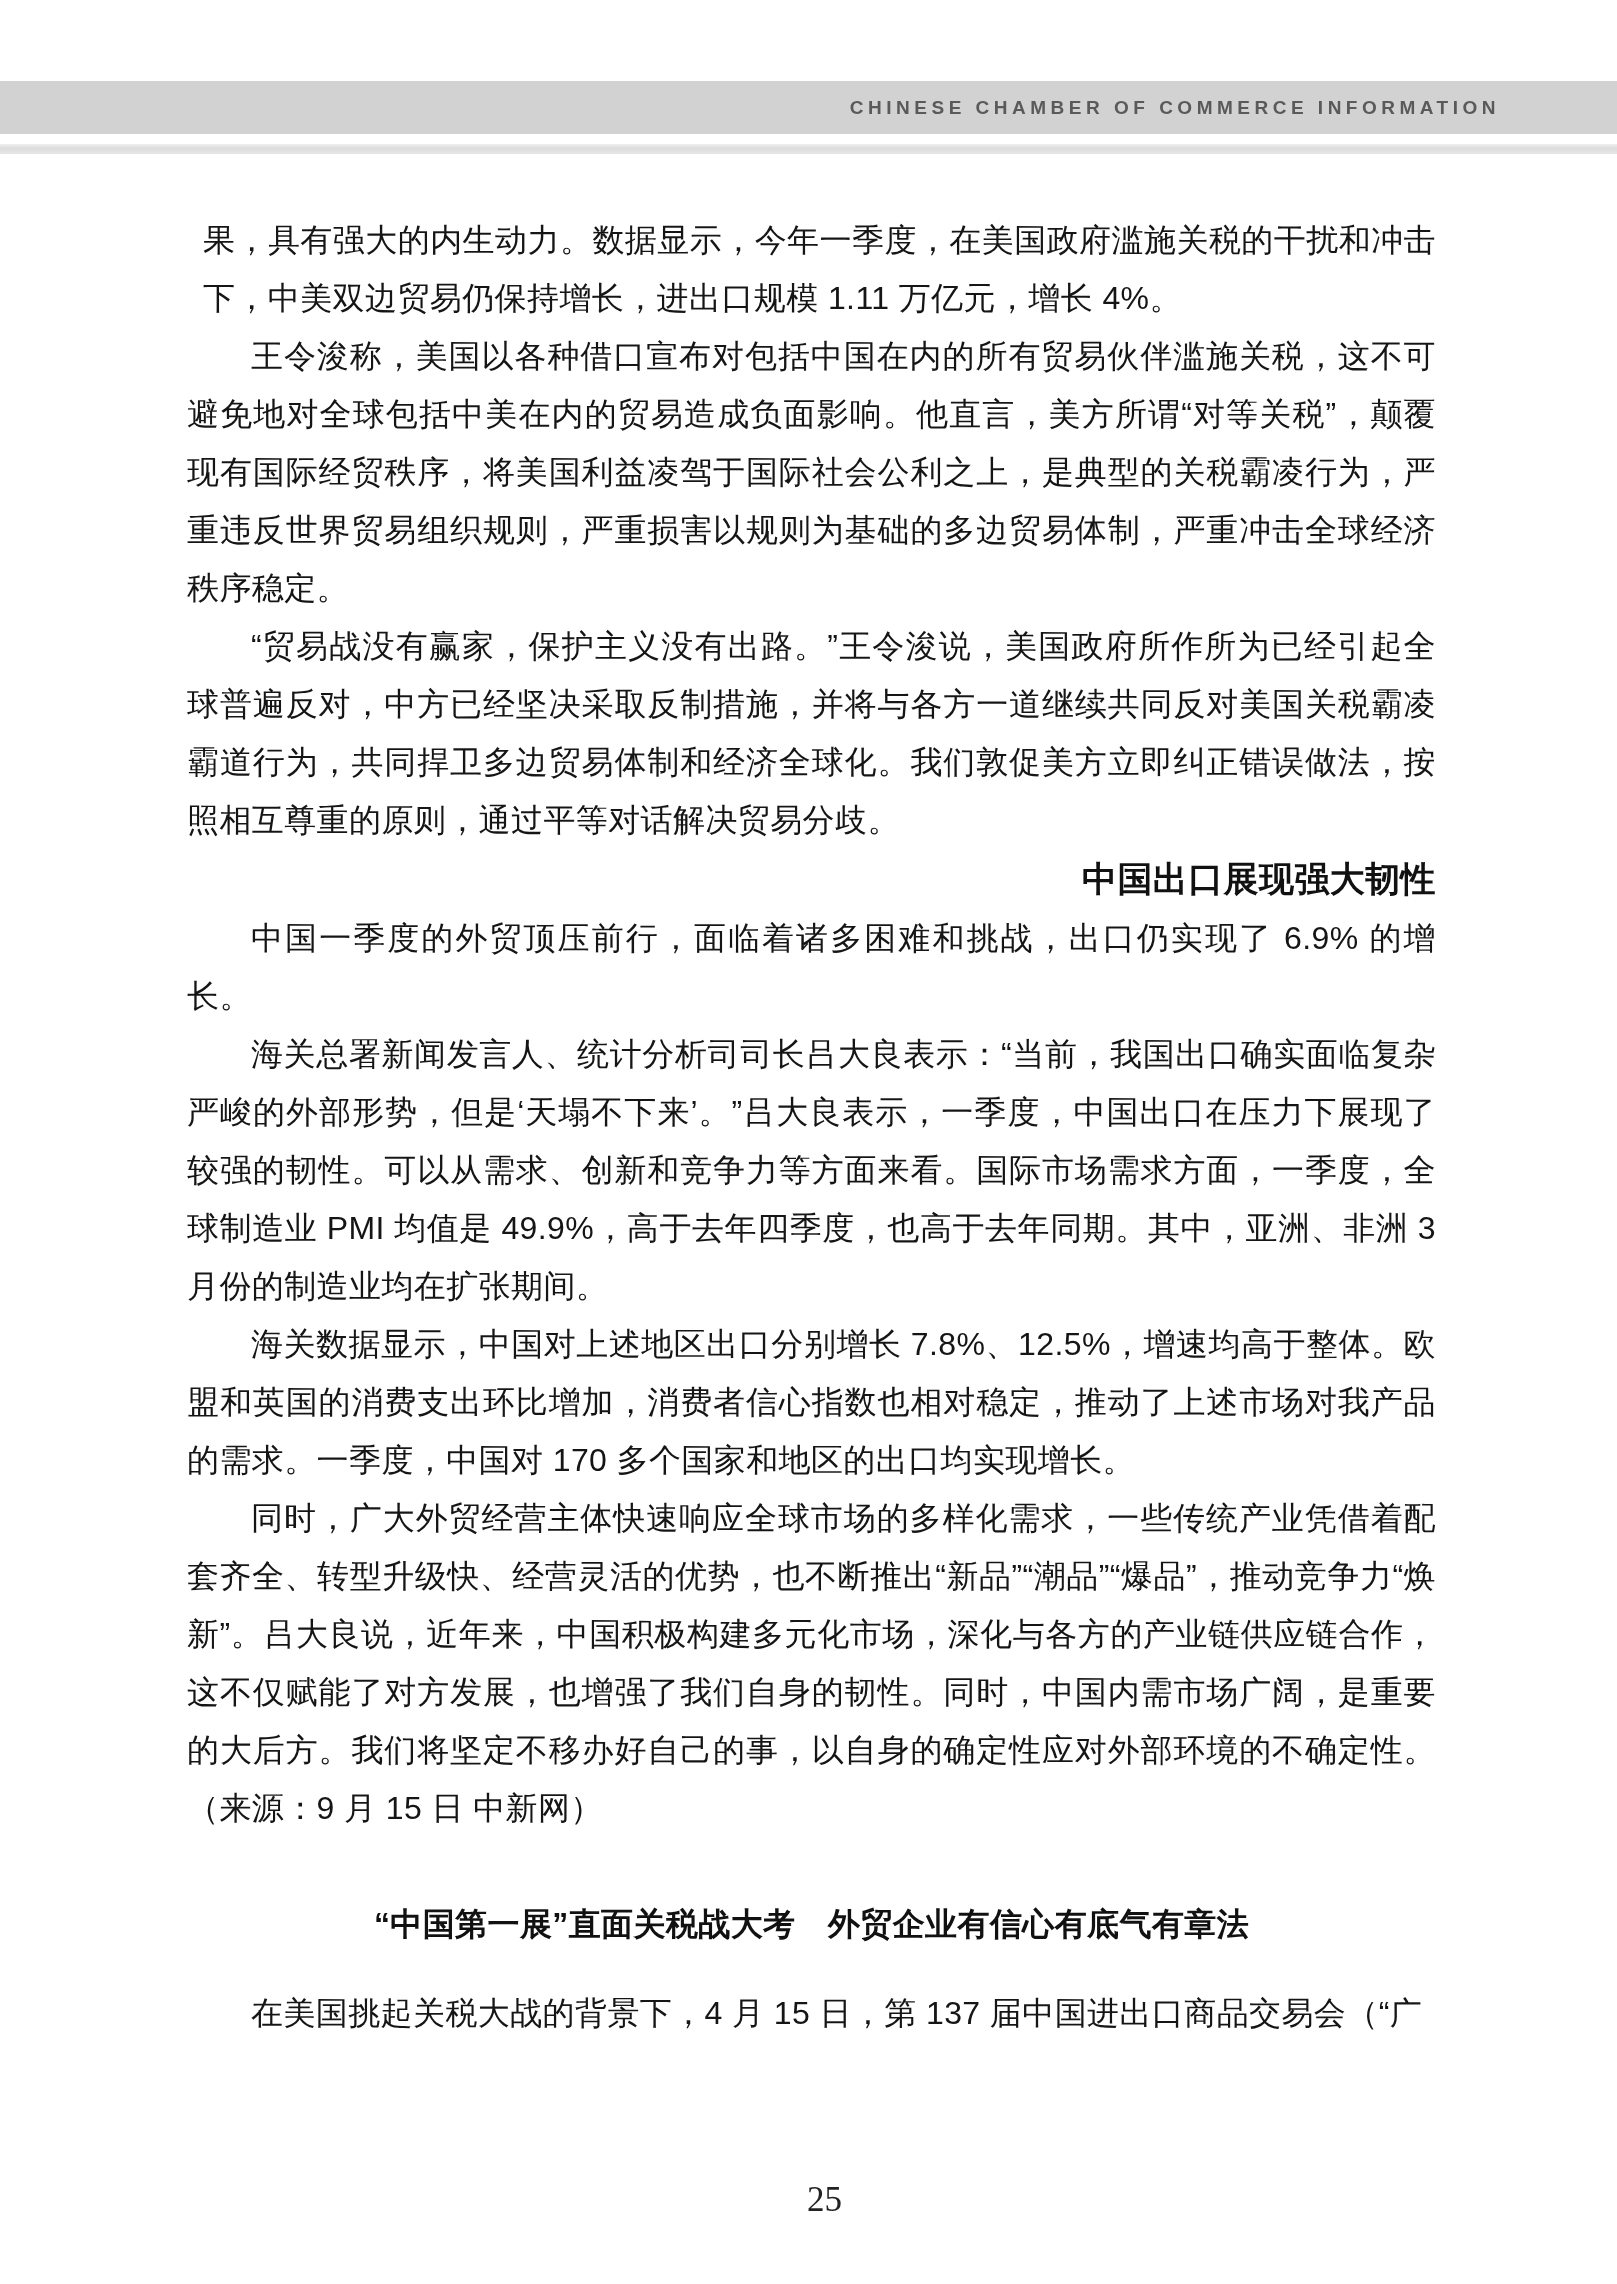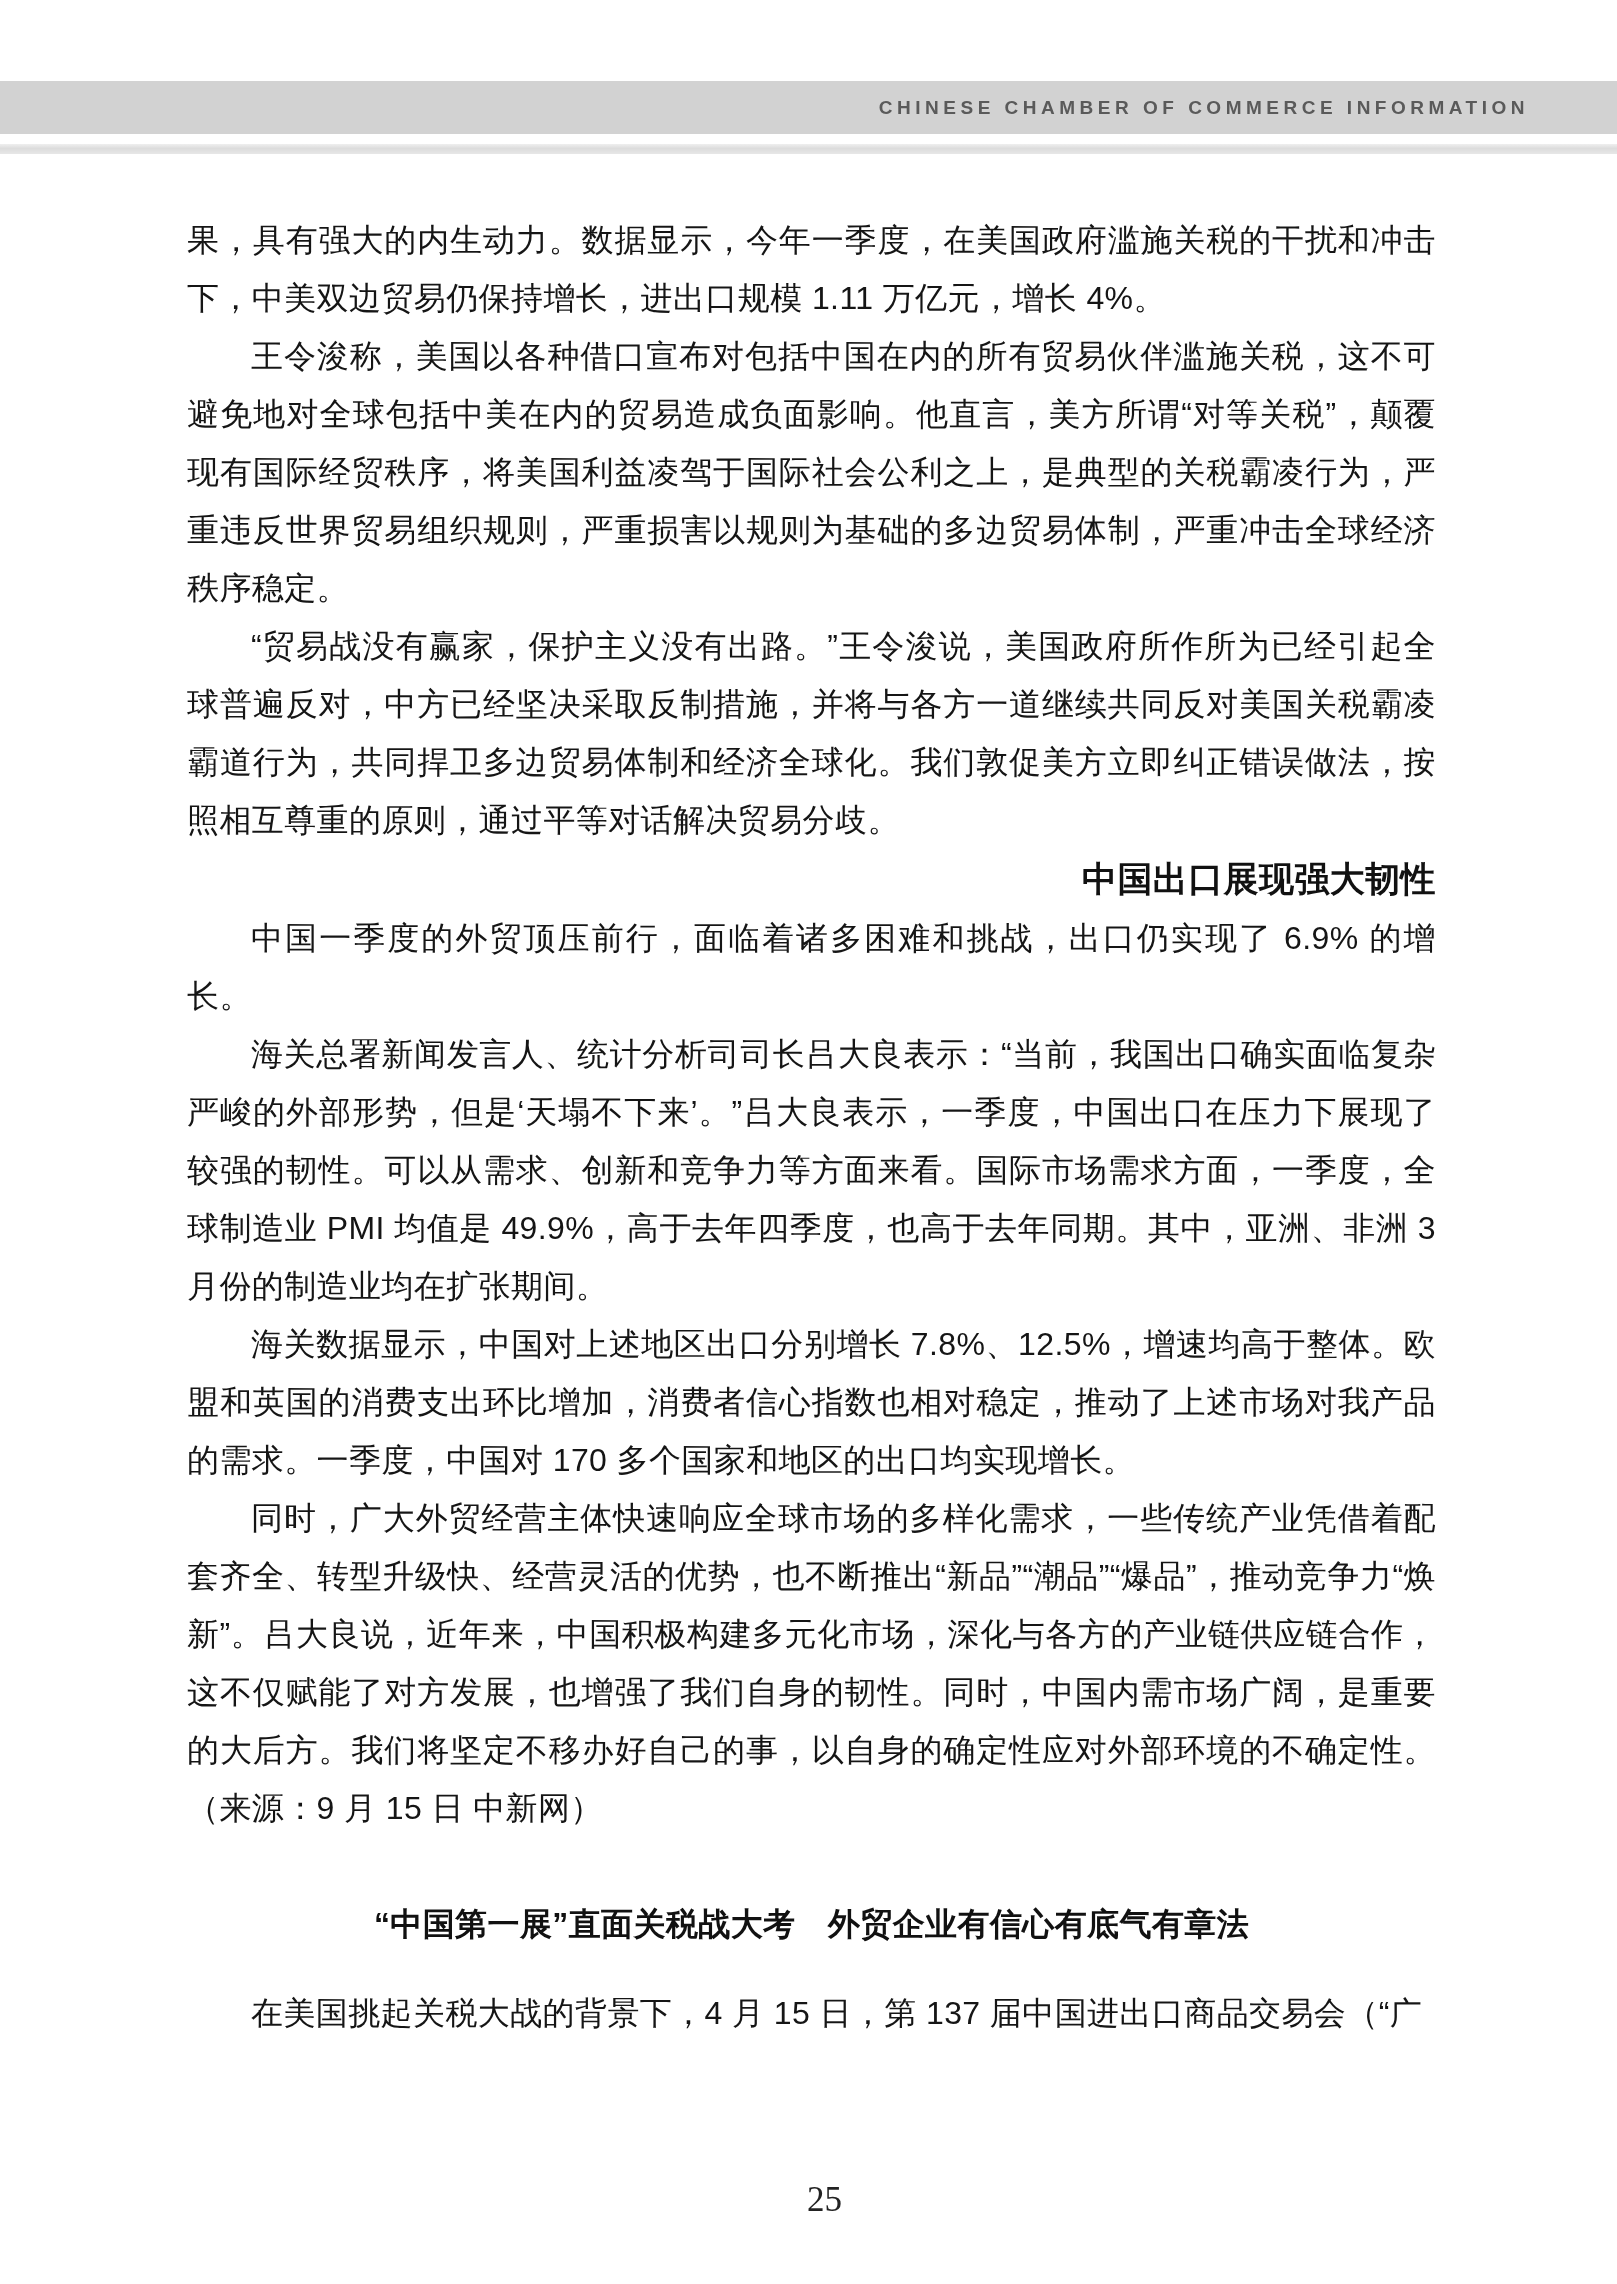--- a/index.html
+++ b/index.html
@@ -20,21 +20,21 @@
   .banner {
     position: absolute;
     top: 81px;
     left: 0;
     right: 0;
     height: 53px;
     background: #d2d2d2;
     display: flex;
     align-items: center;
     justify-content: flex-end;
-    padding-right: 88px;
+    padding-right: 117px;
     box-sizing: border-box;
   }
   .banner-text {
     font-size: 19px;
     font-weight: 600;
     letter-spacing: 4.5px;
     color: #5a5a5a;
     white-space: nowrap;
   }
   .band {
@@ -58,20 +58,21 @@
     color: #151515;
     text-align: justify;
     text-justify: inter-ideograph;
   }
   .content p {
     margin: 0;
     text-indent: 2em;
   }
   .content p.continuation {
     text-indent: 0;
+    margin-left: 16px;
   }
   .section-heading {
     margin: 0;
     font-size: 35px;
     line-height: 60px;
     font-weight: bold;
     text-align: right;
     text-indent: 0;
     color: #111111;
   }

